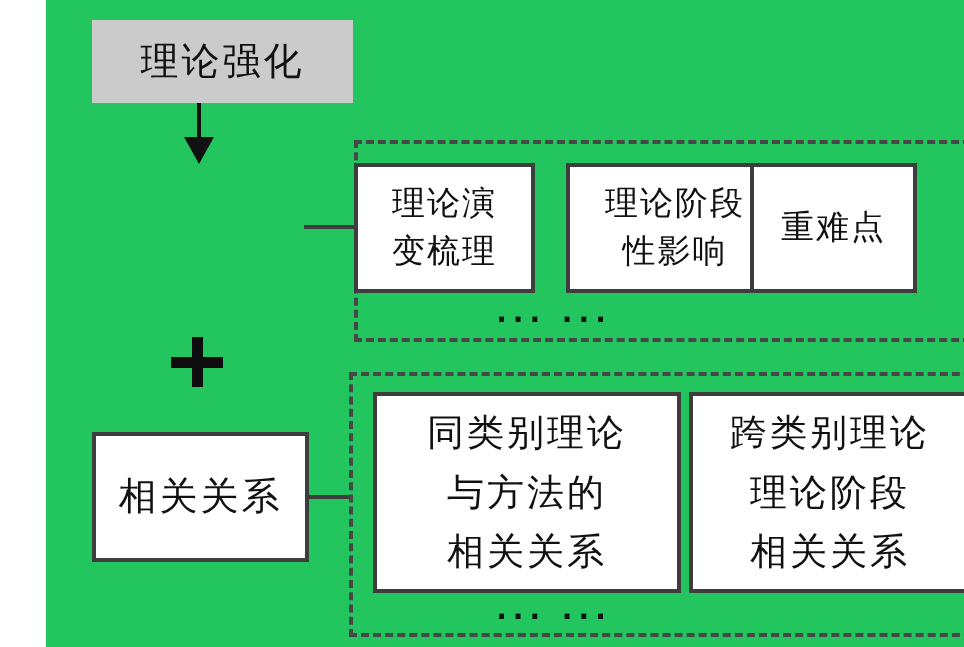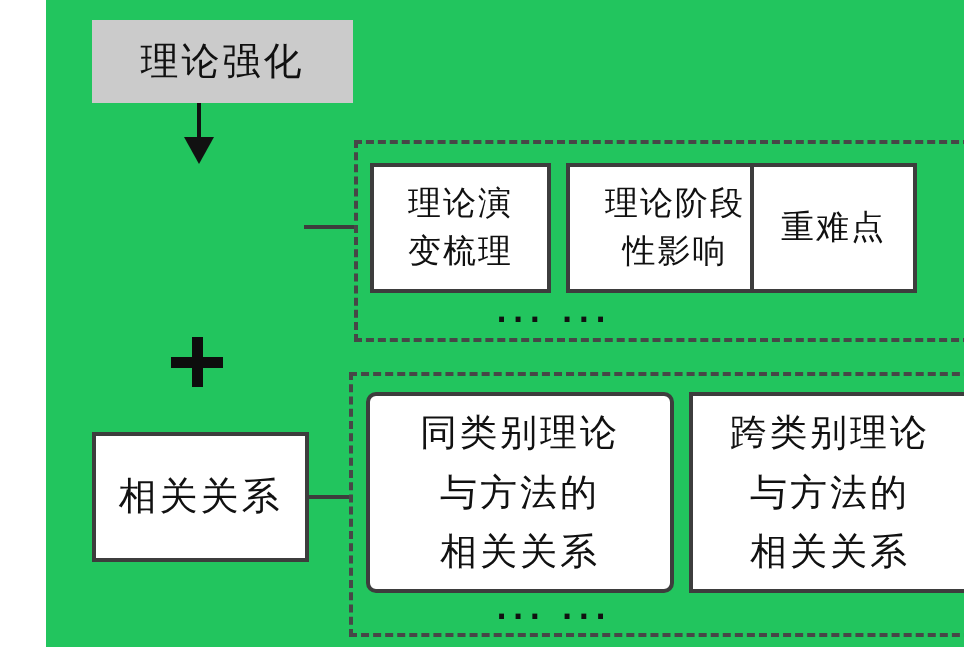--- a/index.html
+++ b/index.html
@@ -86,45 +86,45 @@
   </div>
 
   <div class="node big-text" style="left:46px;top:432px;width:217px;height:130px;">
     <span class="label">相关关系</span>
   </div>
 
   <div class="connector" style="left:261px;top:495px;width:44px;"></div>
 
   <div class="dashed-group" style="left:308px;top:140px;width:617px;height:202px;"></div>
 
-  <div class="node mid-text" style="left:324px;top:163px;width:181px;height:130px;">
+  <div class="node mid-text" style="left:308px;top:163px;width:181px;height:130px;">
     <span class="label">理论演
 变梳理</span>
   </div>
 
   <div class="node mid-text" style="left:520px;top:163px;width:207px;height:130px;padding-left:11px;">
     <span class="label">理论阶段
 性影响</span>
   </div>
 
   <div class="node mid-text" style="left:704px;top:163px;width:167px;height:130px;">
     <span class="label">重难点</span>
   </div>
 
   <div class="ellipsis" style="left:408px;top:300px;">... ...</div>
 
   <div class="dashed-group" style="left:303px;top:372px;width:635px;height:265px;"></div>
 
-  <div class="node wide-text" style="left:320px;top:392px;width:308px;height:201px;border-radius:10px;">
+  <div class="node wide-text" style="left:327px;top:392px;width:308px;height:201px;">
     <span class="label">同类别理论
 与方法的
 相关关系</span>
   </div>
 
   <div class="node wide-text" style="left:643px;top:392px;width:282px;height:201px;">
     <span class="label">跨类别理论
-与方法的
+理论阶段
 相关关系</span>
   </div>
 
   <div class="ellipsis" style="left:408px;top:597px;">... ...</div>
 
 </div>
 
 </body></html>

